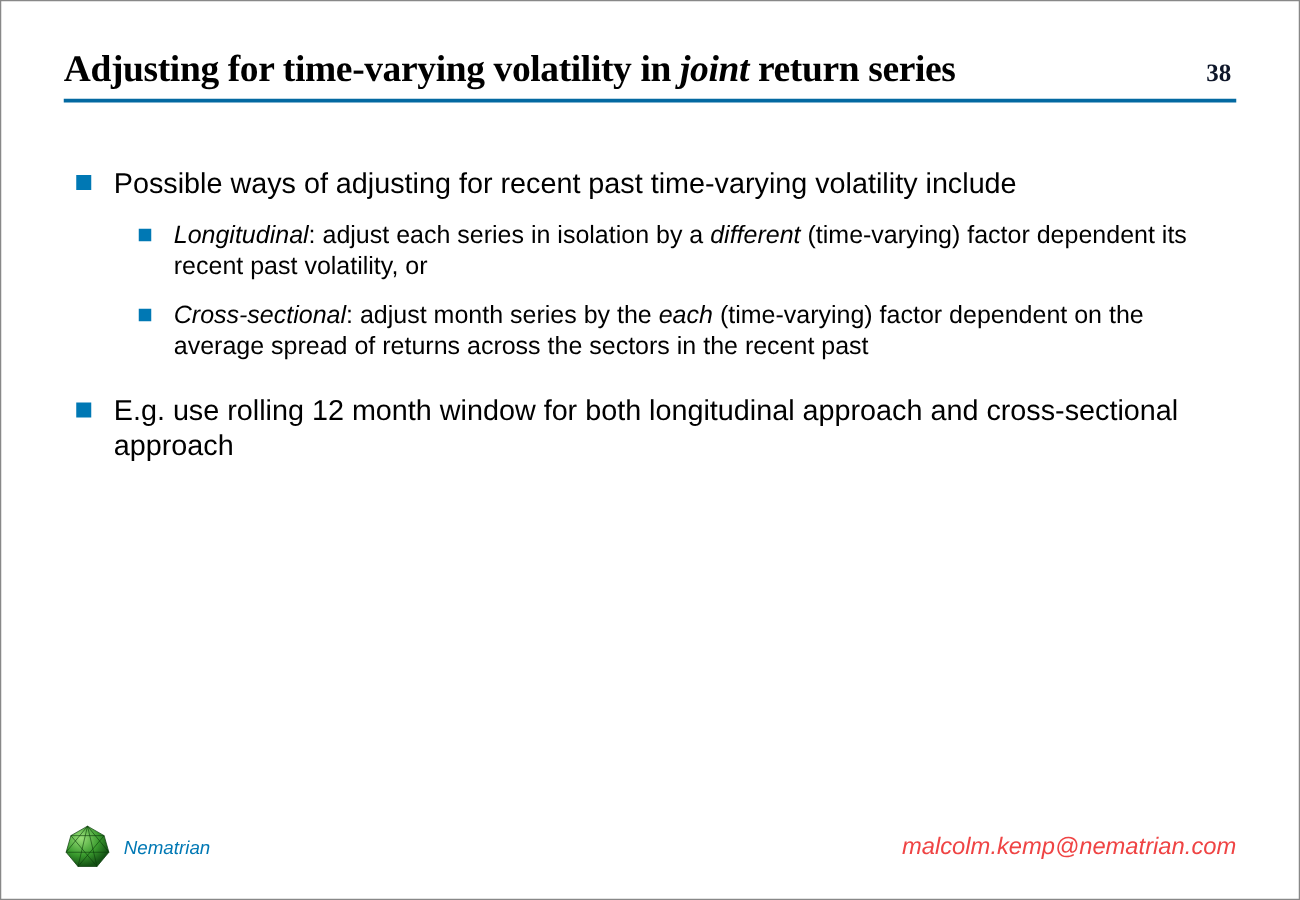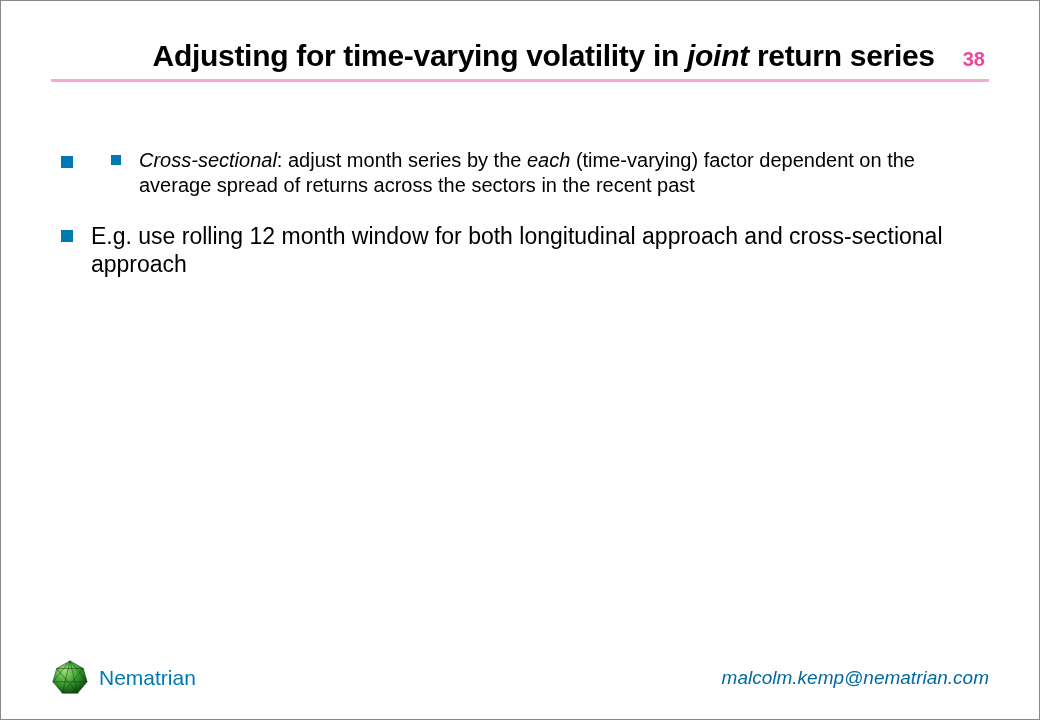--- a/index.html
+++ b/index.html
@@ -13,36 +13,37 @@
   .slide {
     width: 100%;
     height: 100%;
     padding: 38px 50px 40px 50px;
     display: flex;
     flex-direction: column;
   }
   .header {
     display: flex;
     align-items: baseline;
-    justify-content: flex-end;
-    border-bottom: 3px solid #f9a8d4;
+    justify-content: space-between;
+    border-bottom: 3px solid #0369a1;
     padding-bottom: 6px;
     margin-bottom: 50px;
+    font-family: Liberation Serif, serif;
   }
   .title {
     font-size: 30px;
     font-weight: bold;
     color: #000;
     letter-spacing: -0.3px;
   }
   .title .em { font-style: italic; }
   .pagenum {
     font-size: 20px;
     font-weight: bold;
-    color: #ec4899;
+    color: #0f172a;
     padding-right: 4px;
     margin-left: 28px;
   }
   .content {
     flex: 1;
     padding-left: 10px;
     padding-right: 10px;
   }
   ul.level1 {
     list-style: none;
@@ -97,46 +98,51 @@
     align-items: center;
     justify-content: space-between;
   }
   .brand {
     display: flex;
     align-items: center;
     gap: 10px;
   }
   .brand-name {
     color: #0078b4;
-    font-size: 21px;
+    font-size: 15px;
+    font-style: italic;
   }
   .brand-icon svg { display: block; }
   .email {
-    color: #0369a1;
+    color: #ef4444;
     font-size: 19px;
     font-style: italic;
   }
 </style>
 </head>
 <body>
 
 <div class="slide">
 
   <div class="header">
     <h1 class="title">
       <span>Adjusting for time-varying volatility in </span><span class="em">joint</span><span> return series</span>
     </h1>
     <div class="pagenum">38</div>
   </div>
 
   <div class="content">
     <ul class="level1">
 
       <li>
+        <span>Possible ways of adjusting for recent past time-varying volatility include</span>
         <ul class="level2">
+          <li>
+            <span class="em">Longitudinal</span><span>: adjust each series in isolation by a </span><span class="em">different</span><span> (time-varying) factor dependent its recent past volatility, or</span>
+          </li>
           <li>
             <span class="em">Cross-sectional</span><span>: adjust month series by the </span><span class="em">each</span><span> (time-varying) factor dependent on the average spread of returns across the sectors in the recent past</span>
           </li>
         </ul>
       </li>
 
       <li>
         <span>E.g. use rolling 12 month window for both longitudinal approach and cross-sectional approach</span>
       </li>
 

